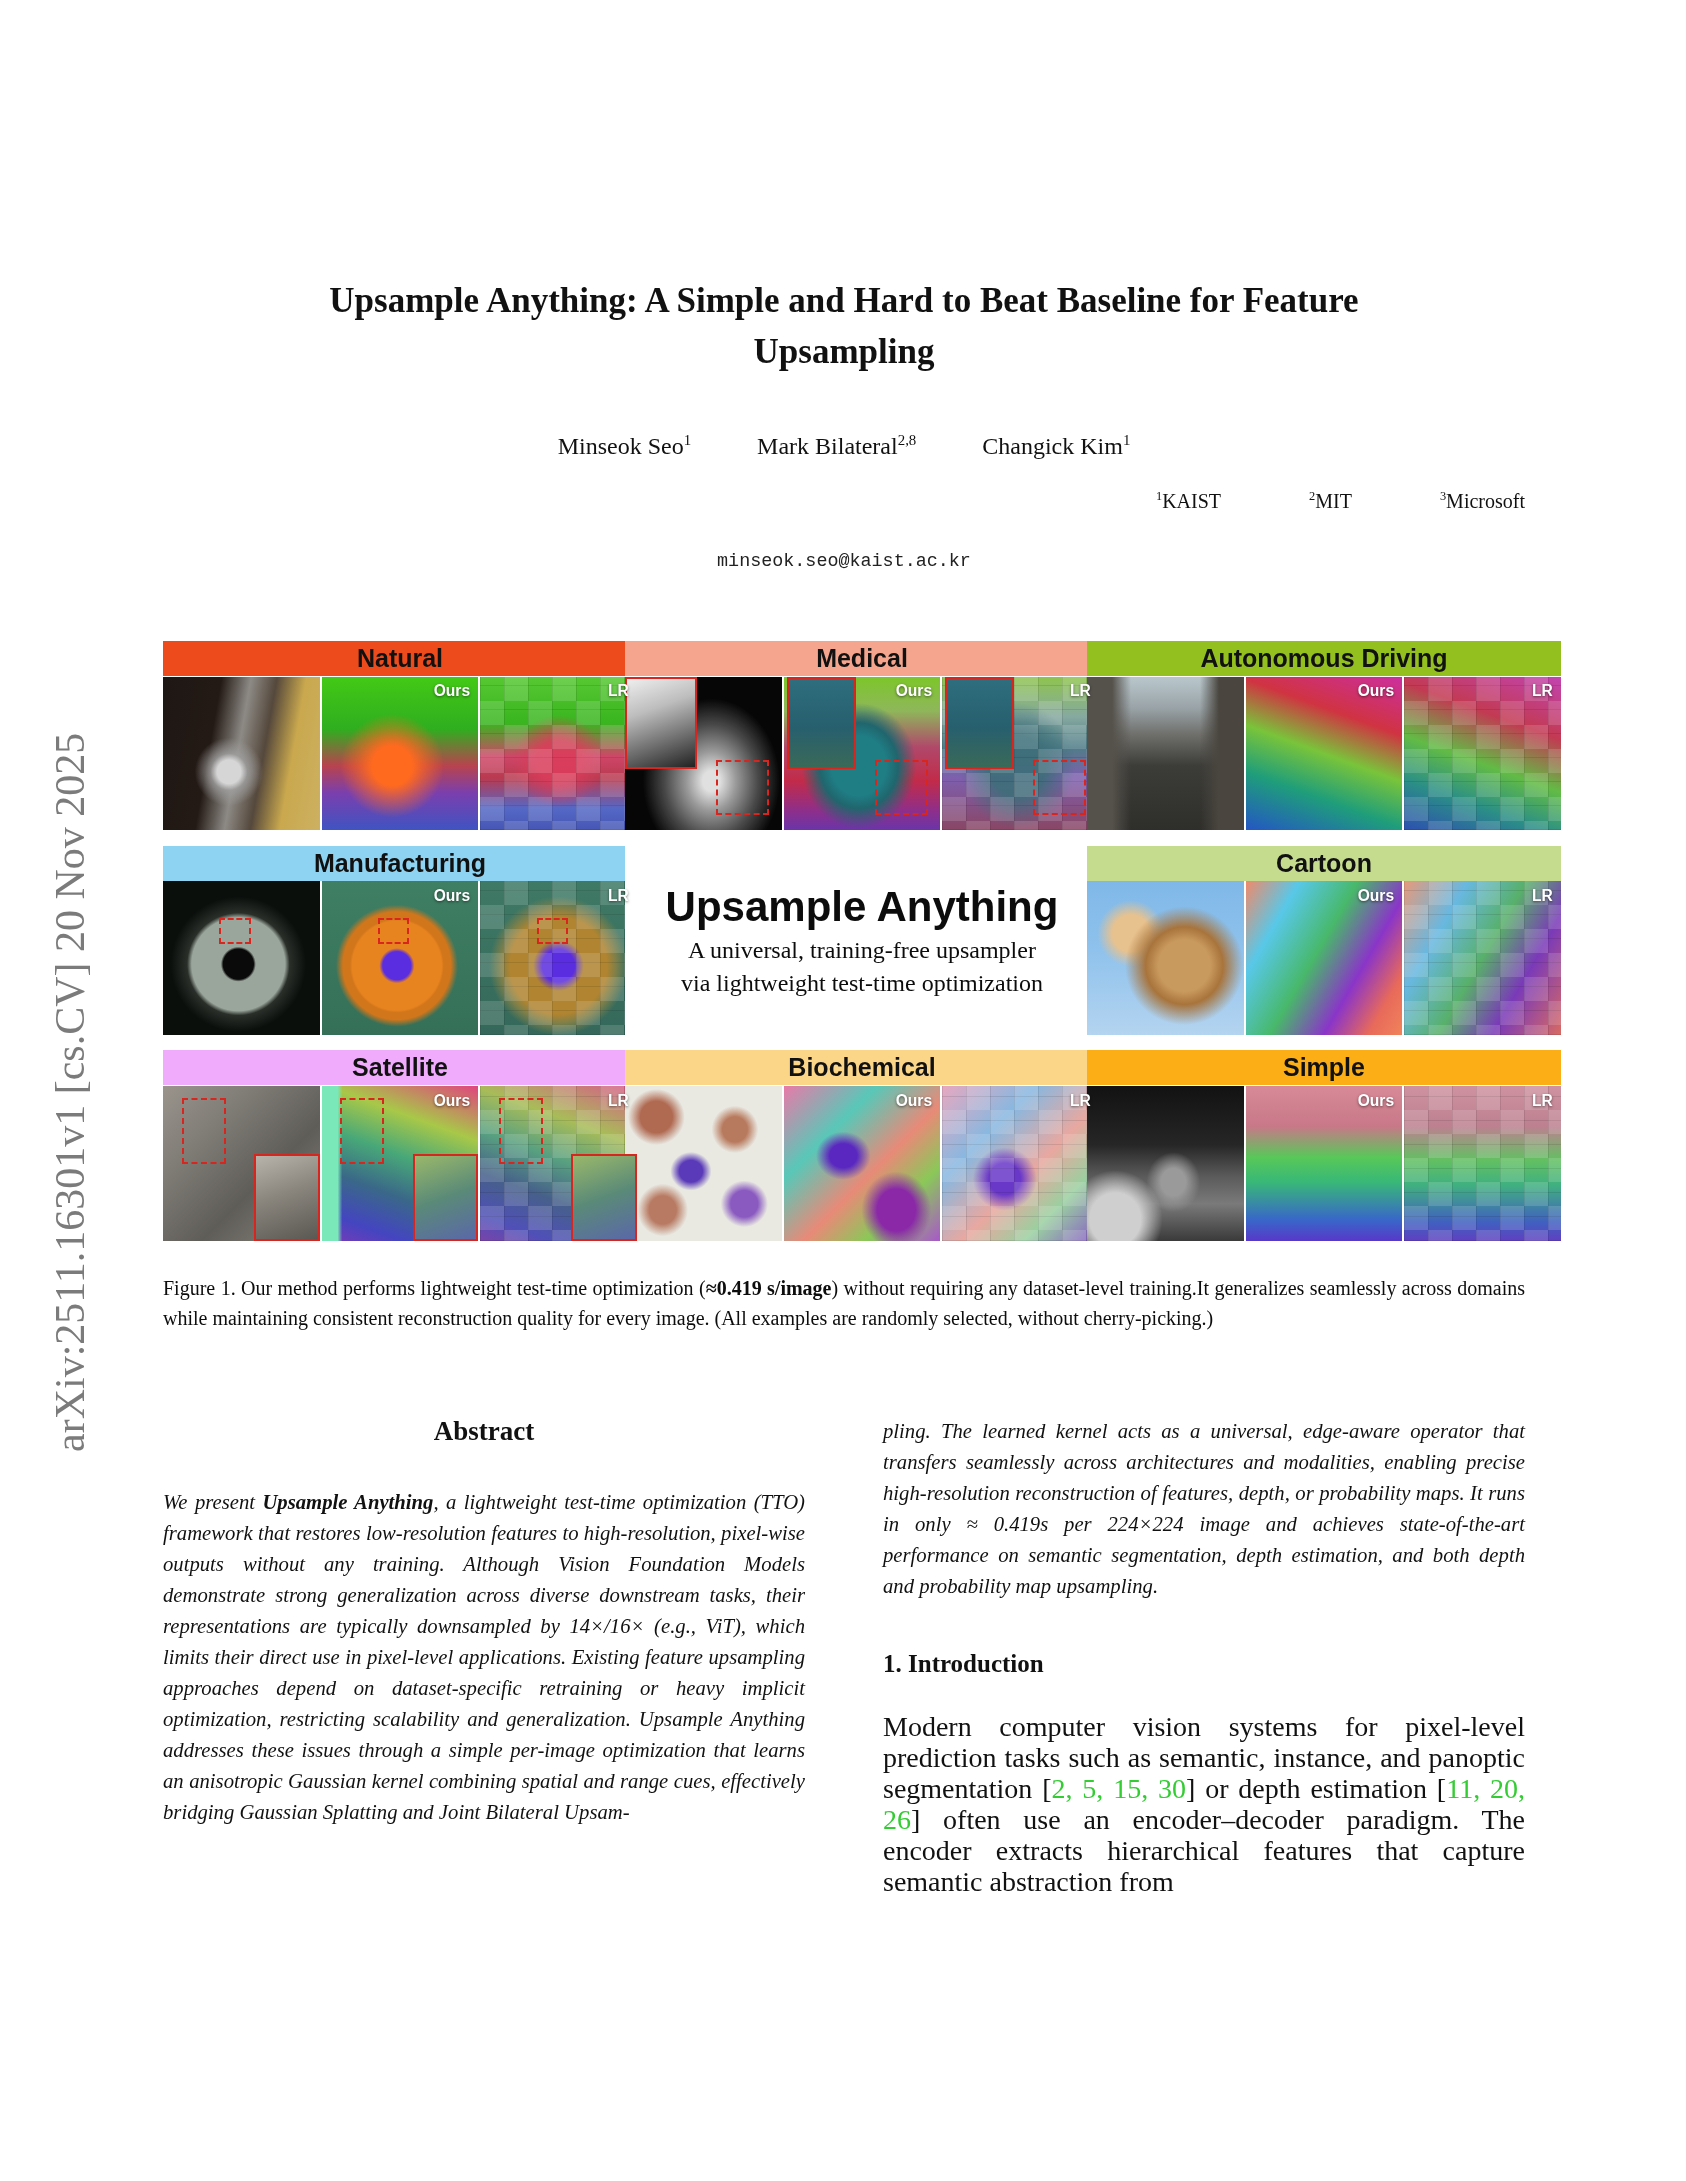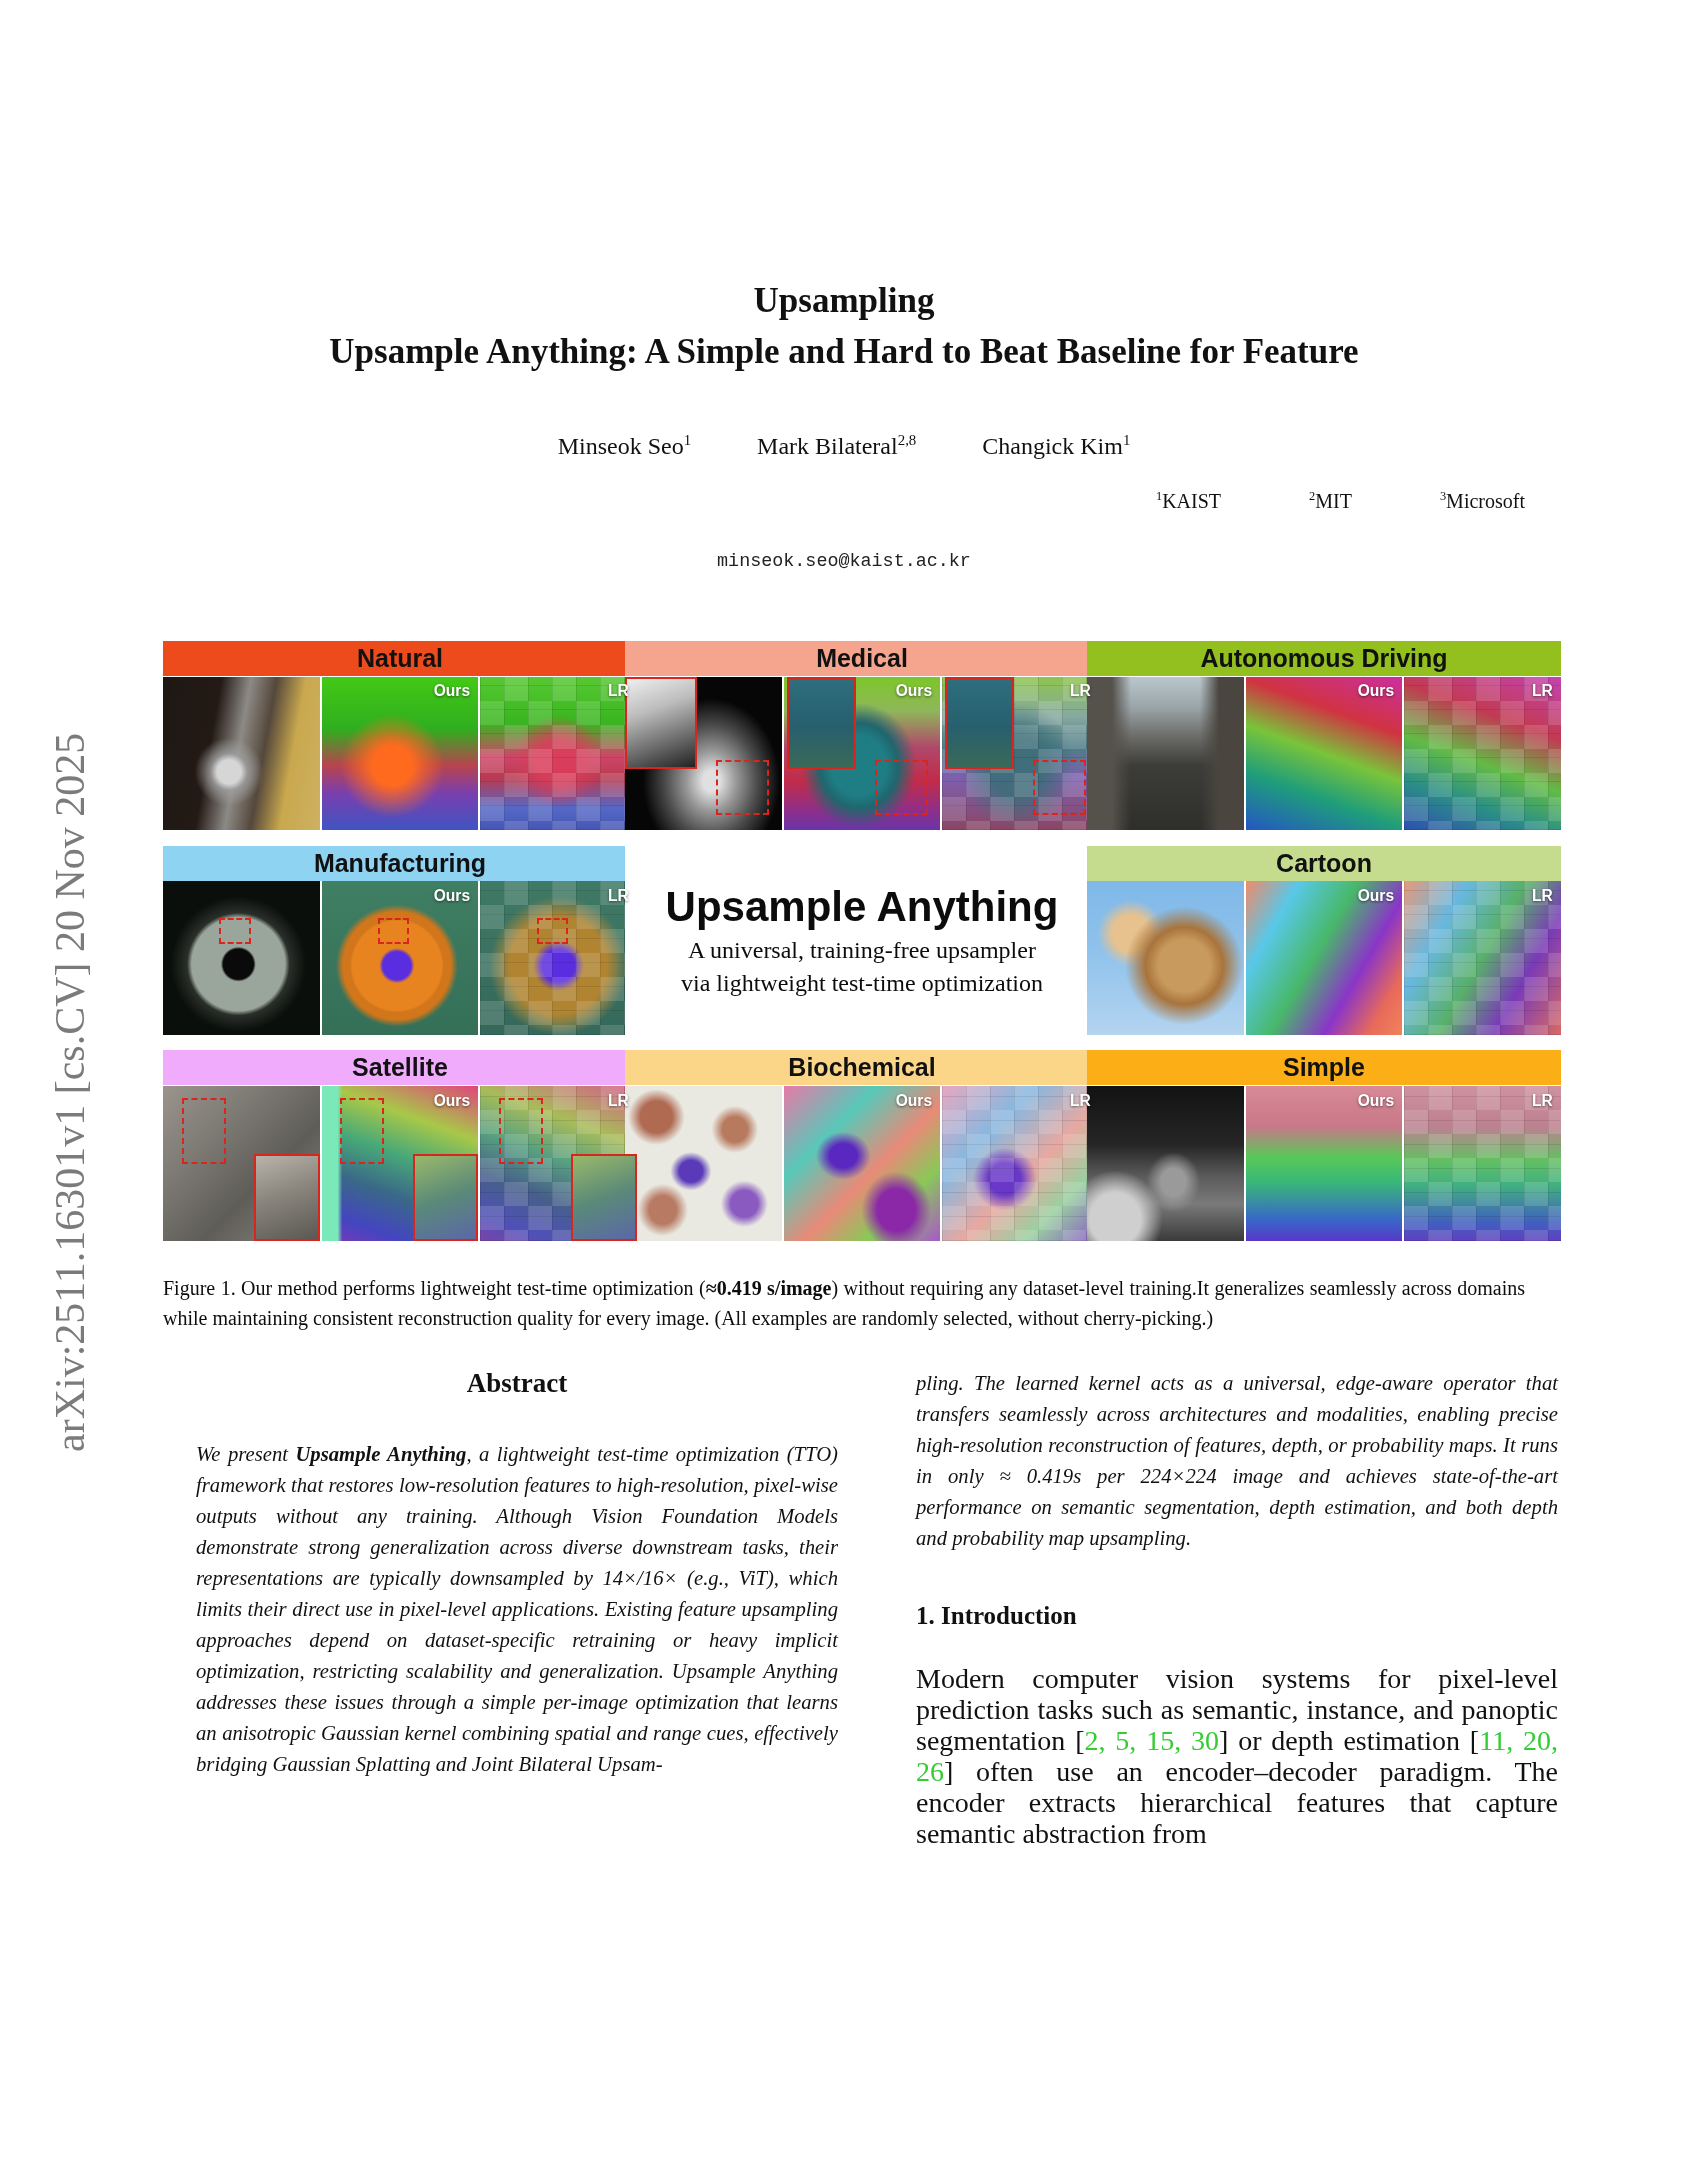--- a/index.html
+++ b/index.html
@@ -140,39 +140,39 @@
   .center-cell { display:flex; flex-direction:column; align-items:center; justify-content:center; background:#fff; }
   .center-title { font-family:"Liberation Sans", sans-serif; font-weight:bold; font-size:42px; color:#0c0c0c; }
   .center-sub { font-size:24px; margin-top:5.5px; line-height:27.5px; color:#0c0c0c; }
   .center-sub:first-of-type { margin-top:13px; }
 
   
   .caption { position:absolute; left:163px; top:1273px; width:1362px;
     font-size:20px; line-height:30px; text-align:justify; color:#0d0d0d; }
 
   
-  .cols { position:absolute; left:163px; top:1368px; width:1362px; display:flex; gap:78px;margin-left:33px; }
+  .cols { position:absolute; left:163px; top:1416px; width:1362px; display:flex; gap:78px; }
   .col { width:654px; }
   .abs-head { text-align:center; font-weight:bold; font-size:27px; margin-bottom:40px; }
   .abs-body { font-style:italic; font-size:20.7px; line-height:31px; text-align:justify; }
   .intro-head { font-weight:bold; font-size:25px; margin:48px 0 33px 0; }
   .body-text { font-size:28px; line-height:31px; text-align:justify; }
   .cite { color:#33cc33; }
   .b { font-weight:bold; }
 </style>
 </head>
 <body>
 
 <div class="page">
 
   <div class="watermark">arXiv:2511.16301v1  [cs.CV]  20 Nov 2025</div>
 
   <div class="title">
+    <div>Upsample Anything: A Simple and Hard to Beat Baseline for Feature</div>
     <div>Upsampling</div>
-    <div>Upsample Anything: A Simple and Hard to Beat Baseline for Feature</div>
   </div>
 
   <div class="authors">
     <span><span>Minseok Seo</span><sup>1</sup></span>
     <span><span>Mark Bilateral</span><sup>2,8</sup></span>
     <span><span>Changick Kim</span><sup>1</sup></span>
   </div>
 
   <div class="affils">
     <span><sup>1</sup><span>KAIST</span></span>

